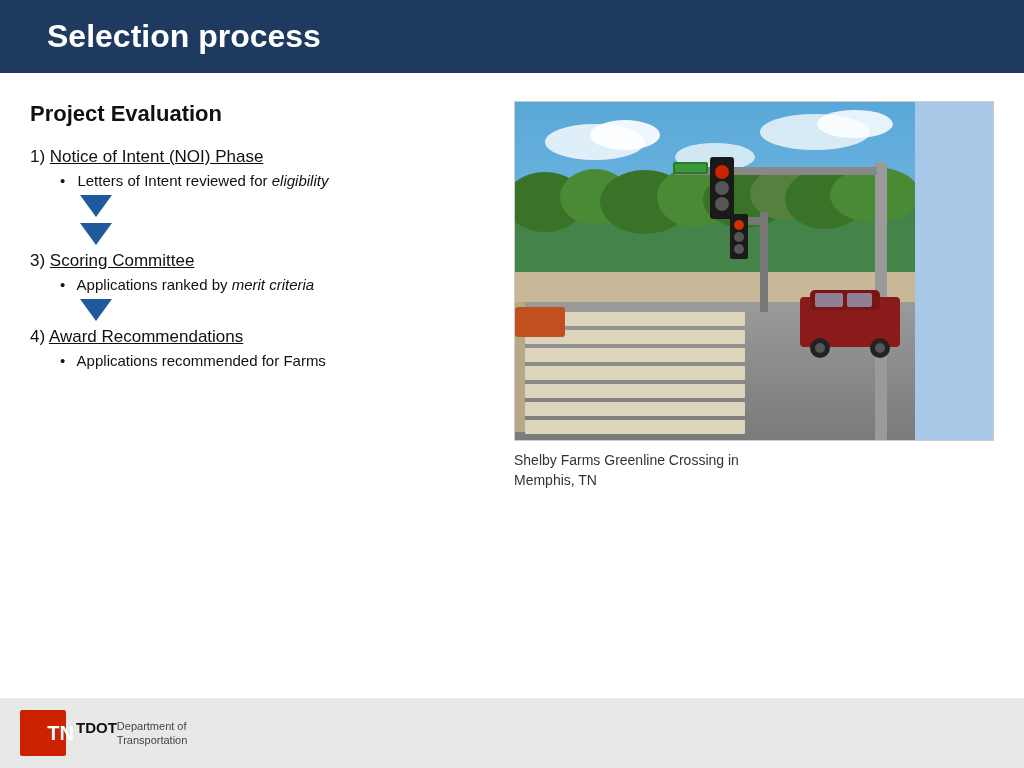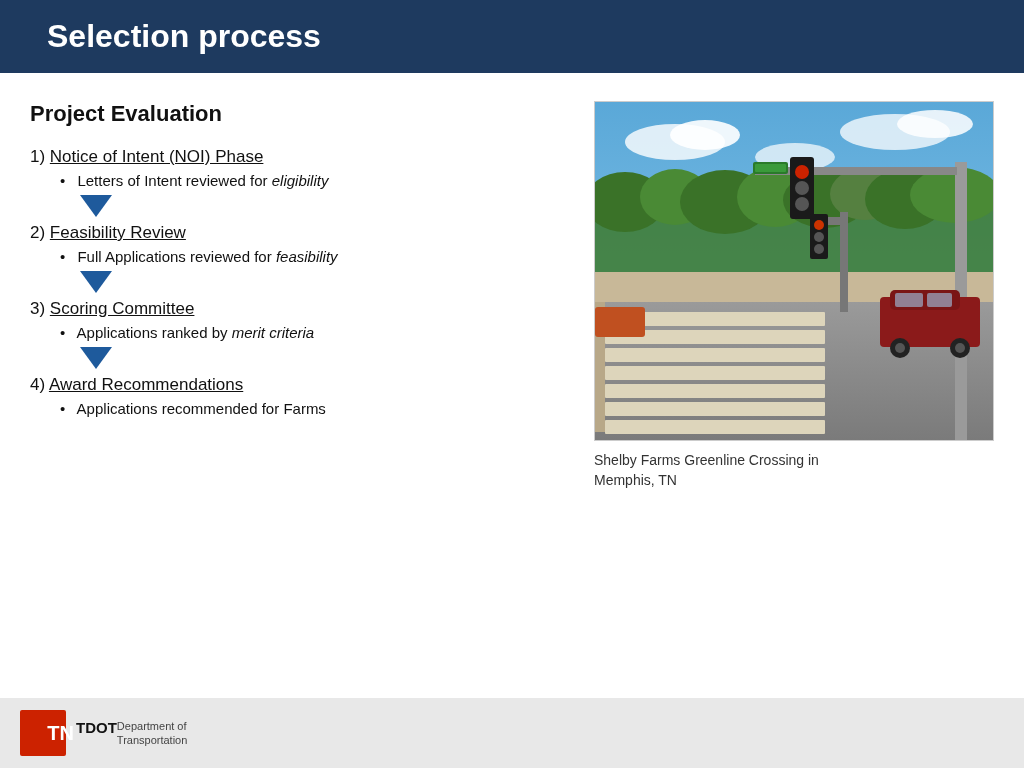--- a/index.html
+++ b/index.html
@@ -87,21 +87,21 @@
       width: 0;
       height: 0;
       border-left: 16px solid transparent;
       border-right: 16px solid transparent;
       border-top: 22px solid #1e5a9c;
       position: relative;
     }
 
     
     .right-col {
-      width: 400px;
+      width: 480px;
       flex-shrink: 0;
     }
 
     .photo-container {
       width: 100%;
       height: 340px;
       background: #a8c8e8;
       border: 1px solid #ccc;
       overflow: hidden;
       position: relative;
@@ -186,28 +186,20 @@
       </div>
       <div class="step-bullet">
         <span>Letters of Intent reviewed for </span><em>eligibility</em>
       </div>
     </div>
 
     <div class="arrow-container">
       <div class="arrow-down"></div>
     </div>
 
-    <div class="step">
-      <div class="step-heading">
-        <span>2) </span><span class="underline">Feasibility Review</span>
-      </div>
-      <div class="step-bullet">
-        <span>Full Applications reviewed for </span><em>feasibility</em>
-      </div>
-    </div>
 
     <div class="arrow-container">
       <div class="arrow-down"></div>
     </div>
 
     <div class="step">
       <div class="step-heading">
         <span>3) </span><span class="underline">Scoring Committee</span>
       </div>
       <div class="step-bullet">

